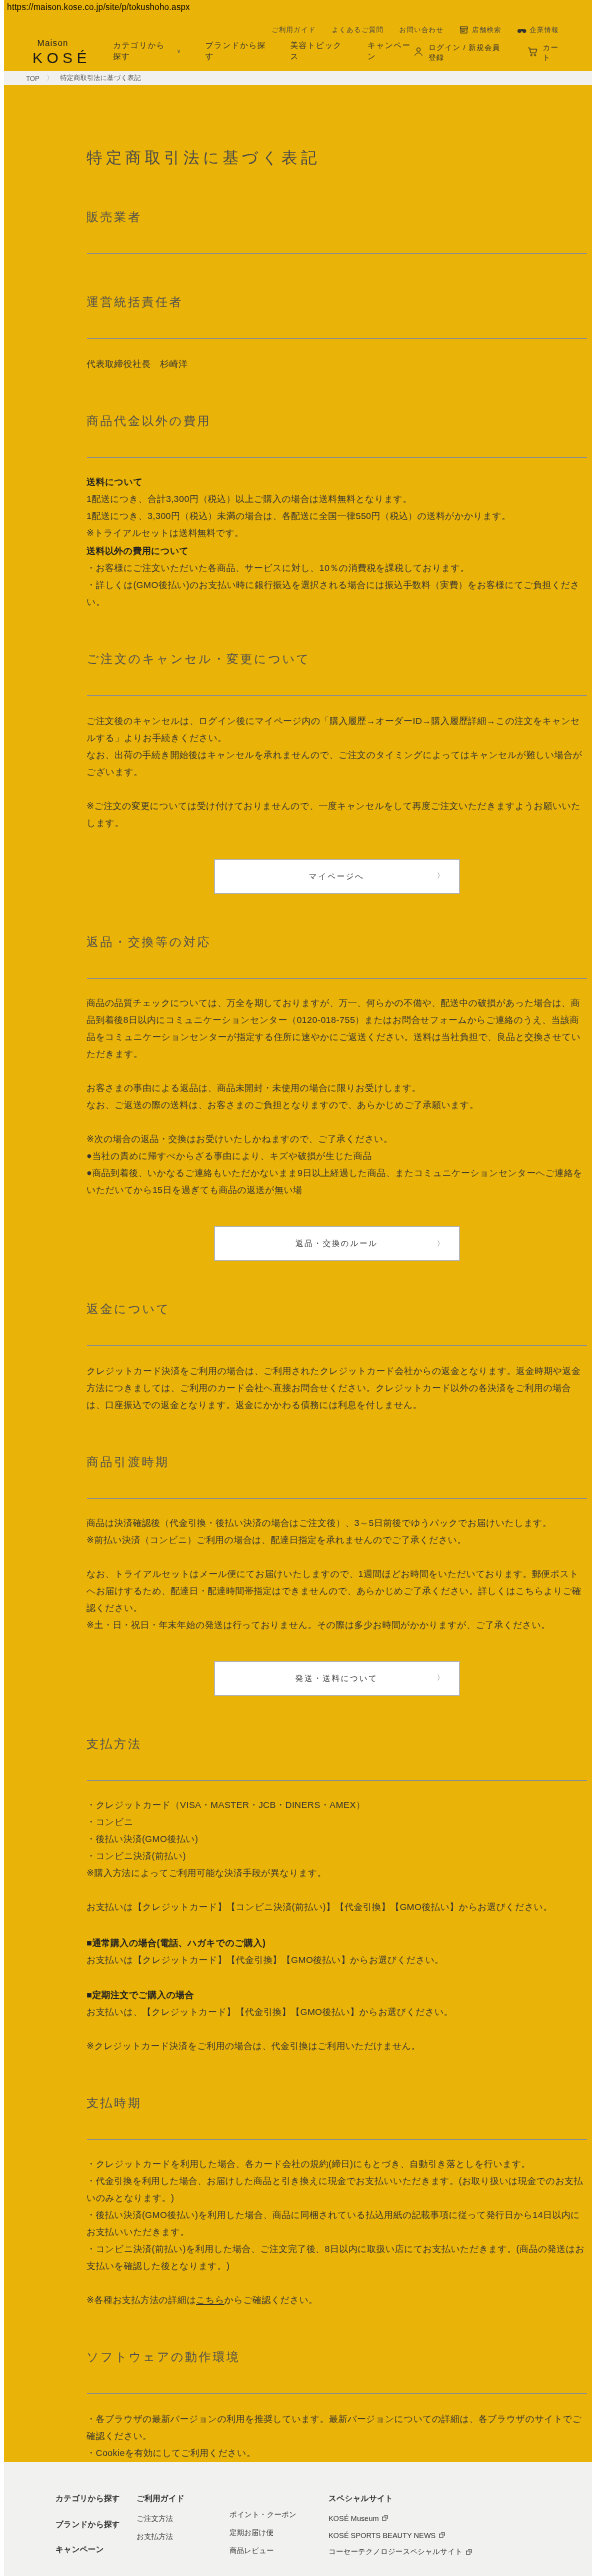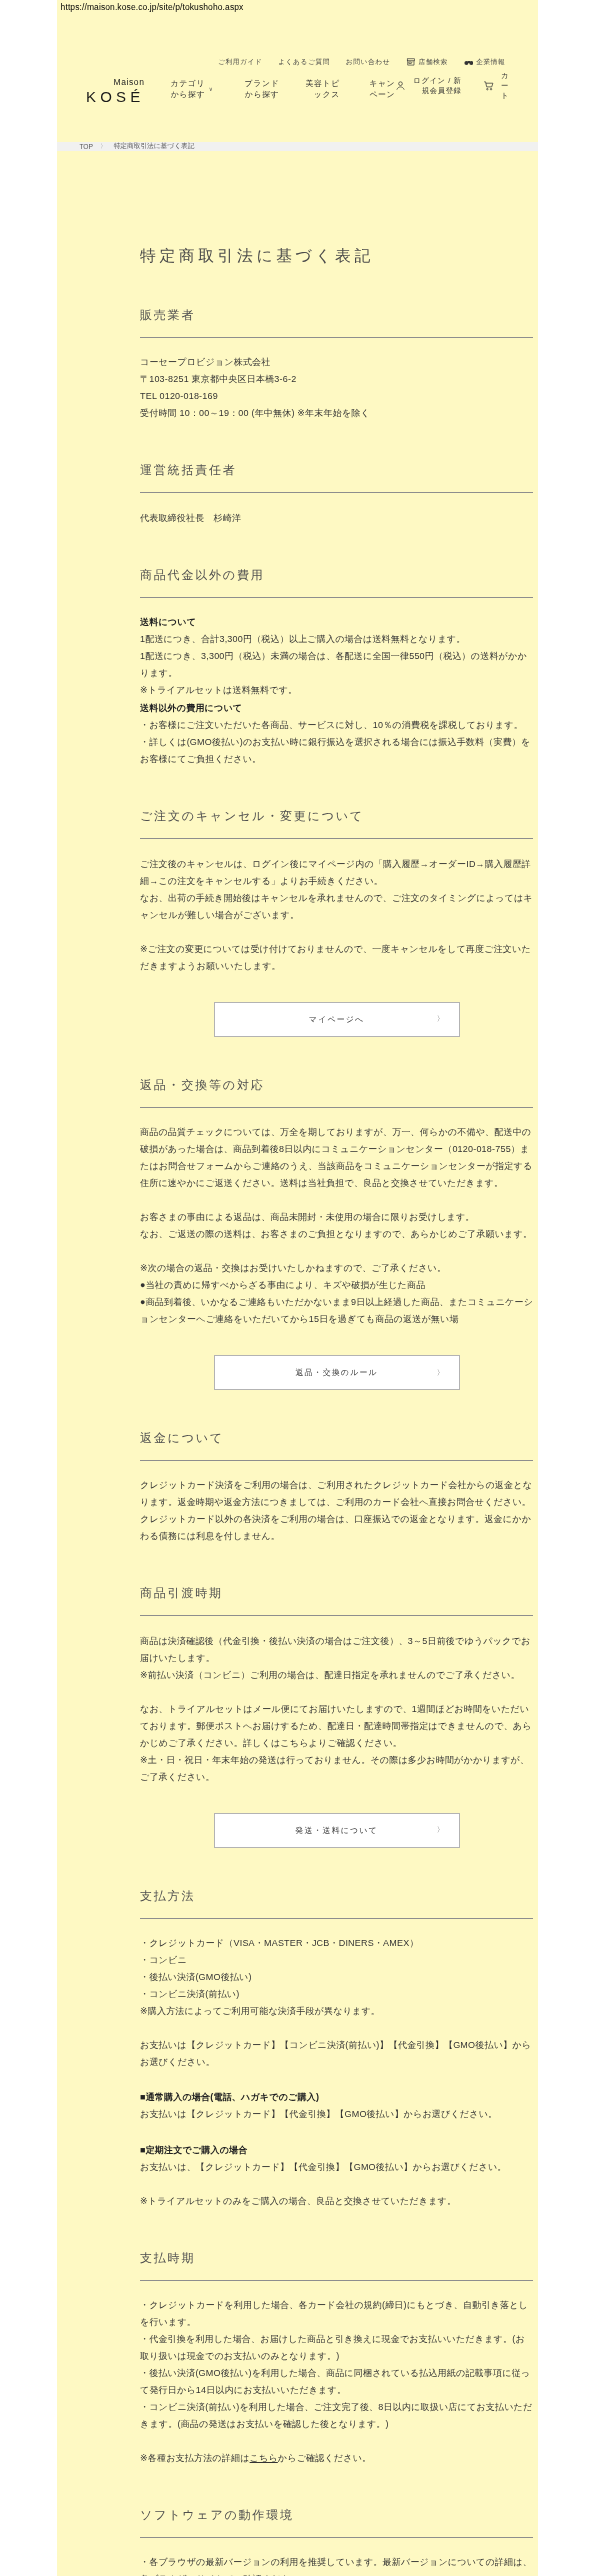--- a/index.html
+++ b/index.html
@@ -1,24 +1,24 @@
 <!DOCTYPE html>
 <html style="font-size:9.7px"><head>
 <meta charset="utf-8">
 <style>
   * { margin:0; padding:0; box-sizing:border-box; }
   html,body { background:#fff; }
   body { font-family:"Liberation Sans","DejaVu Sans",sans-serif; color:#333; }
-  #page { position:relative; width:481px; height:2576px; margin:0 auto; background:#fef9c3; overflow:hidden; display:flex; flex-direction:column;gap:32px; }
+  #page { position:relative; width:588px; height:2576px; margin:0 auto; background:#eab308; overflow:hidden; display:flex; flex-direction:column; }
 
   
   .url-line { font-size:8.5px; color:#000; padding:2.4px 0 0 3.6px; letter-spacing:0.1px; }
 
   
-  header { padding:8.5px 29px 6px 29px;text-align:right; }
+  header { padding:8.5px 29px 6px 29px; }
   .utility-row { display:flex; justify-content:flex-end; align-items:center; gap:15.8px; font-size:6.7px; color:#444; padding:4.8px 3.6px 1.2px 0; }
   .utility-item { display:flex; align-items:center; gap:3px; cursor:pointer; letter-spacing:0.6px; }
   .utility-item svg { display:block; }
   .header-main { display:flex; align-items:flex-end; margin-top:3.6px; }
   .logo { line-height:1; cursor:pointer; }
   .logo-top { font-size:8.5px; color:#222; letter-spacing:0.6px; padding-left:4.8px; }
   .logo-main { font-size:15px; color:#1a1a1a; letter-spacing:4.2px; margin-top:2.4px; font-weight:500; }
   nav.main-nav { display:flex; gap:24px; margin-left:22px; padding-bottom:3.6px; font-size:7.9px; color:#333; }
   .nav-item { display:flex; align-items:center; gap:3.6px; cursor:pointer; letter-spacing:0.6px; }
   .nav-caret { font-size:5.5px; color:#555; }
@@ -26,21 +26,21 @@
   .header-right .hr-item { display:flex; align-items:center; gap:4.2px; cursor:pointer; letter-spacing:0.6px; }
 
   
   .breadcrumb { background:#f1f1f0; height:25px; display:flex; align-items:center; padding-left:22.4px; font-size:6.7px; color:#555; gap:7.3px; }
   .crumb-sep { font-size:6px; color:#777; }
 
   
   main { padding:0 4.8px 0 83px; }
   .page-title { margin-top:63px; font-size:15.8px; font-weight:400; color:#4a4a4a; letter-spacing:3.6px; }
   .section { margin-top:40px; }
-  .sec-head { border-bottom:0.6px solid #8e8e8e; padding-bottom:13px; }
+  .sec-head { border-bottom:0.6px solid #8e8e8e; padding-bottom:27px; }
   .sec-head h2 { font-size:12px; font-weight:400; color:#4f4f4f; letter-spacing:1.8px; }
   .sec-body { margin-top:16.4px; font-size:9px; line-height:17px; color:#333; letter-spacing:0.2px; }
   .sec-body .line { min-height:17px; }
   .sec-body .gap { height:17px; }
   .sec-body .subhead { font-weight:bold; color:#222; margin-top:1.2px; }
   .inline-link { color:#333; text-decoration:none; cursor:pointer; }
   .inline-link.u { text-decoration:underline; }
   .btn-wrap { margin-top:27px; display:flex; justify-content:center; }
   .cta-btn { position:relative; width:246px; height:35px; background:#fff; border:0.6px solid #b3b3b3; font-size:7.9px; letter-spacing:1.2px; color:#333; cursor:pointer; display:flex; align-items:center; justify-content:center; font-family:Liberation Sans, sans-serif; }
   .cta-btn .chev { position:absolute; right:13.3px; top:50%; transform:translateY(-50%); font-size:7.3px; color:#444; }
@@ -149,26 +149,20 @@
     <span>特定商取引法に基づく表記</span>
   </div>
 
   <main>
     <h1 class="page-title">特定商取引法に基づく表記</h1>
     <div id="sections">
         <section class="section">
           <div class="sec-head">
             <h2>販売業者</h2>
           </div>
-          <div class="sec-body">
-            <div class="line">コーセープロビジョン株式会社</div>
-            <div class="line">〒103-8251 東京都中央区日本橋3-6-2</div>
-            <div class="line">TEL 0120-018-169</div>
-            <div class="line">受付時間 10：00～19：00 (年中無休) ※年末年始を除く</div>
-          </div>
         </section>
         <section class="section">
           <div class="sec-head">
             <h2>運営統括責任者</h2>
           </div>
           <div class="sec-body">
             <div class="line">代表取締役社長　杉崎洋</div>
           </div>
         </section>
         <section class="section">
@@ -261,21 +255,21 @@
             <div class="line">※購入方法によってご利用可能な決済手段が異なります。</div>
             <div class="gap"></div>
             <div class="line">お支払いは【クレジットカード】【コンビニ決済(前払い)】【代金引換】【GMO後払い】からお選びください。</div>
             <div class="gap"></div>
             <div class="subhead">■通常購入の場合(電話、ハガキでのご購入)</div>
             <div class="line">お支払いは【クレジットカード】【代金引換】【GMO後払い】からお選びください。</div>
             <div class="gap"></div>
             <div class="subhead">■定期注文でご購入の場合</div>
             <div class="line">お支払いは、【クレジットカード】【代金引換】【GMO後払い】からお選びください。</div>
             <div class="gap"></div>
-            <div class="line">※トライアルセットのみをご購入の場合、良品と交換させていただきます。</div>
+            <div class="line">※クレジットカード決済をご利用の場合は、代金引換はご利用いただけません。</div>
           </div>
         </section>
         <section class="section">
           <div class="sec-head">
             <h2>支払時期</h2>
           </div>
           <div class="sec-body">
             <div class="line">・クレジットカードを利用した場合、各カード会社の規約(締日)にもとづき、自動引き落としを行います。</div>
             <div class="line">・代金引換を利用した場合、お届けした商品と引き換えに現金でお支払いいただきます。(お取り扱いは現金でのお支払いのみとなります。)</div>
             <div class="line">・後払い決済(GMO後払い)を利用した場合、商品に同梱されている払込用紙の記載事項に従って発行日から14日以内にお支払いいただきます。</div>

